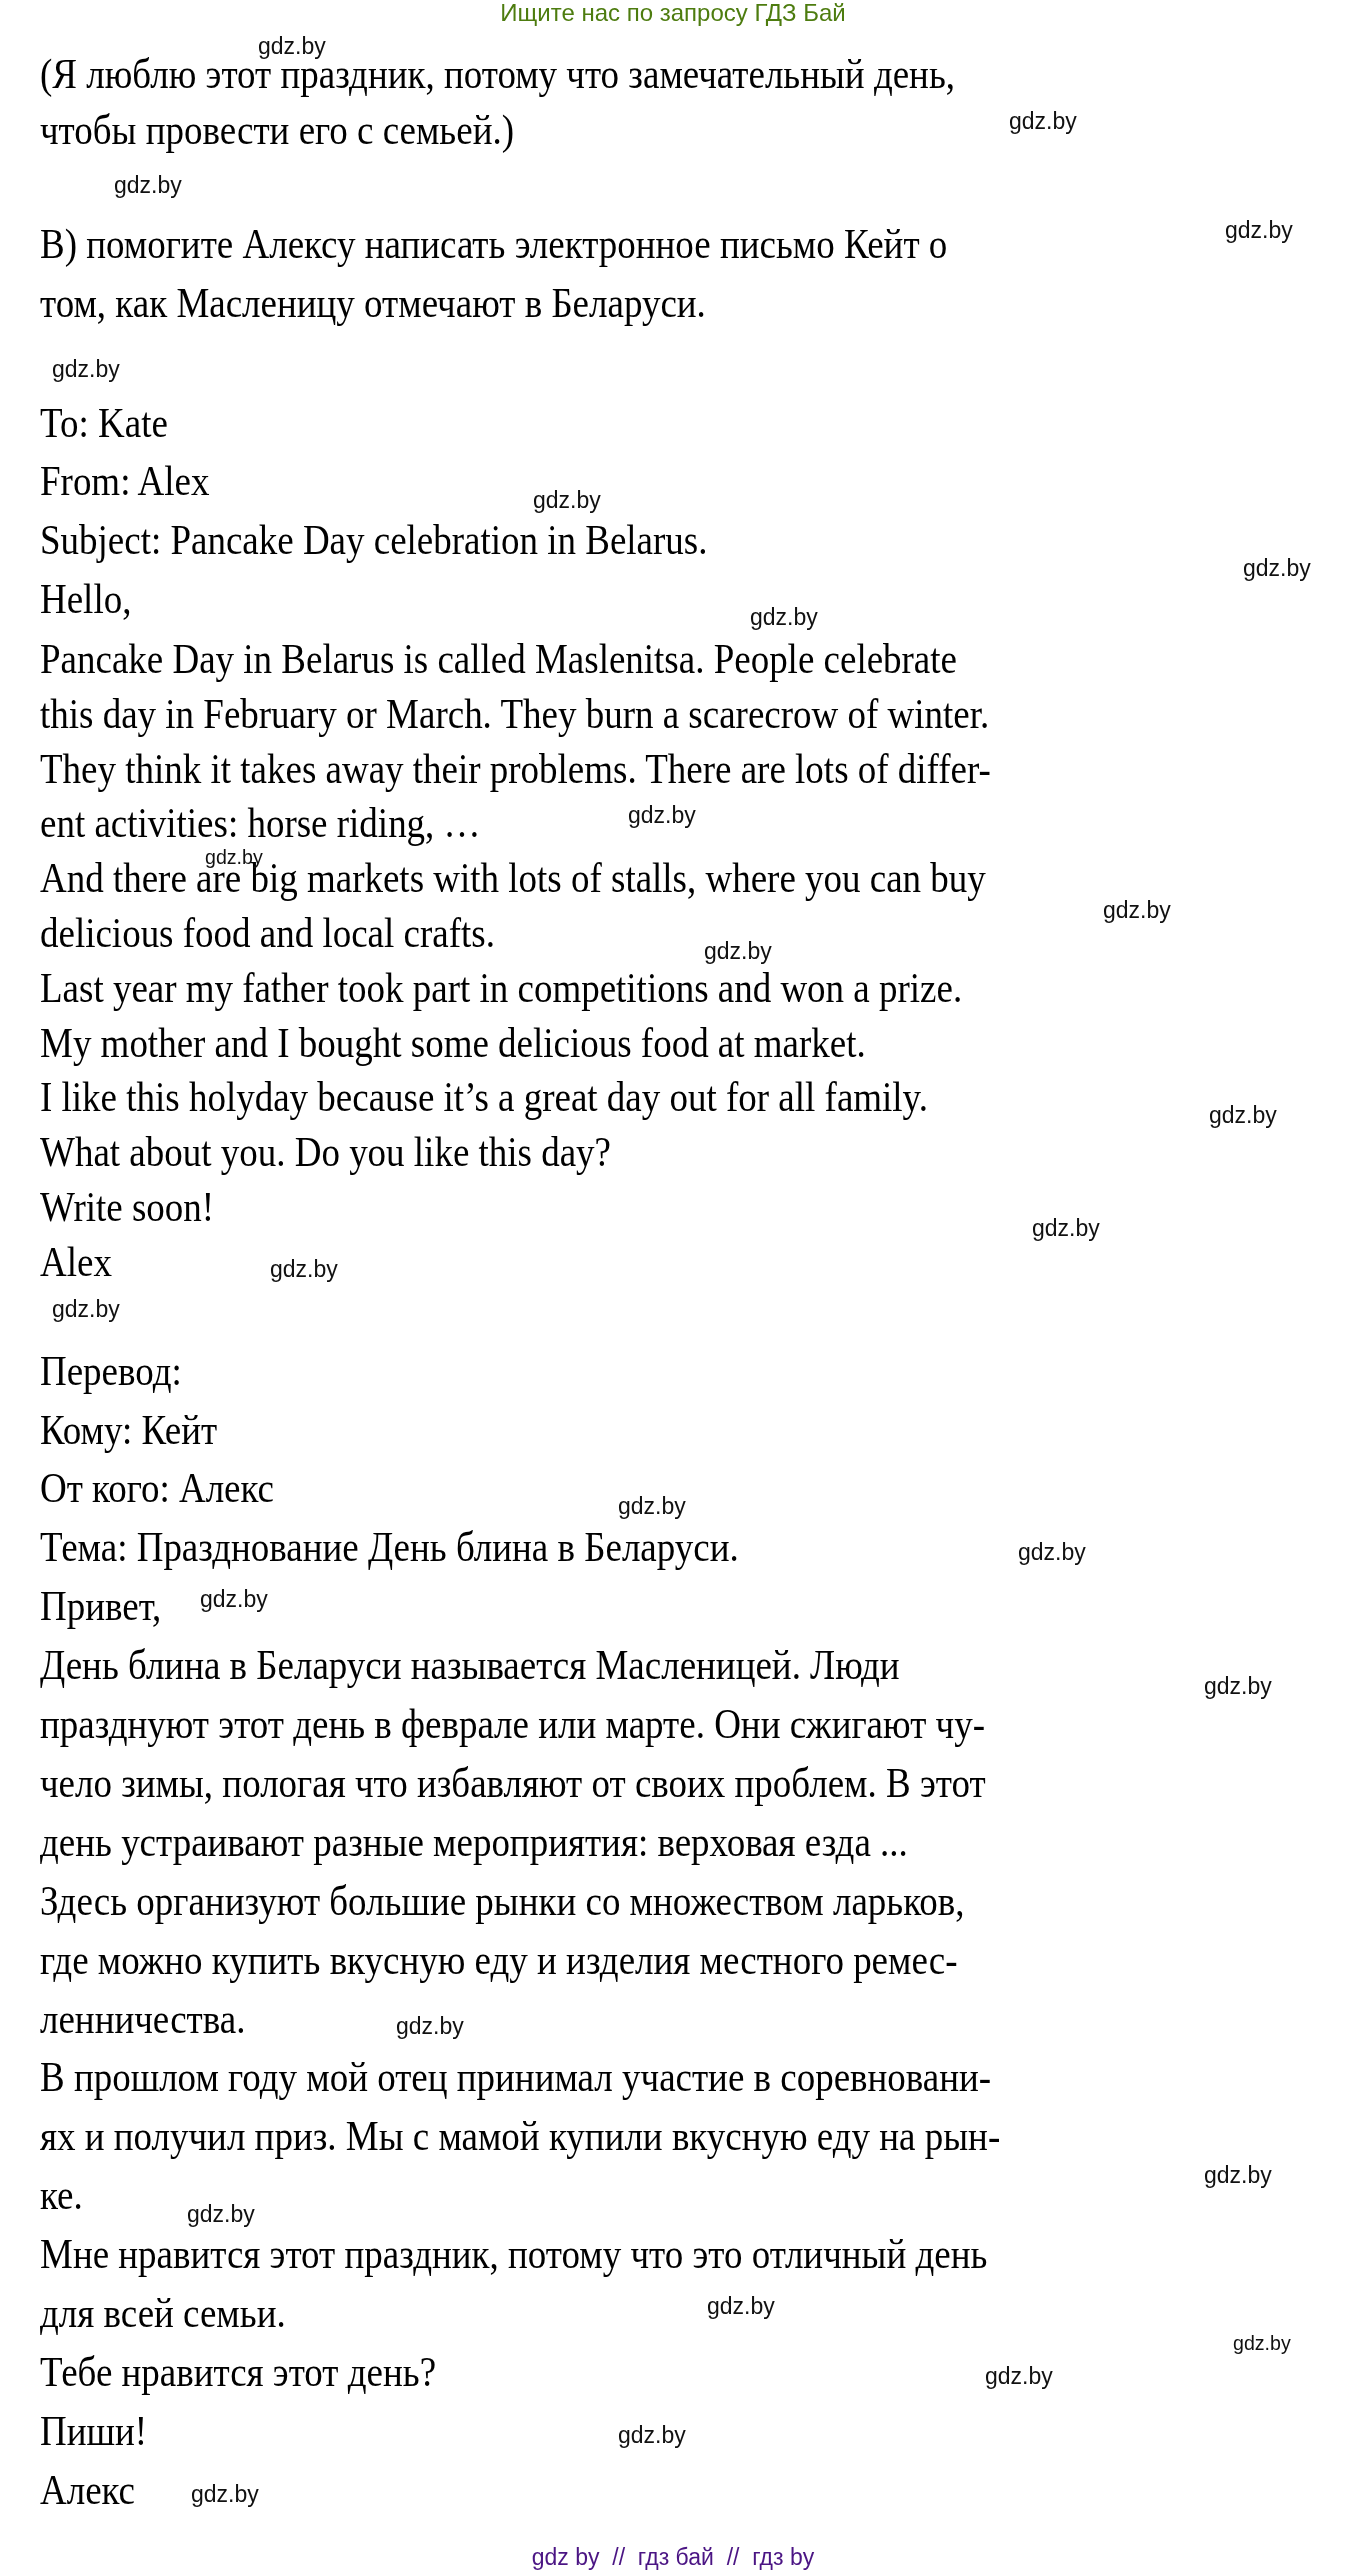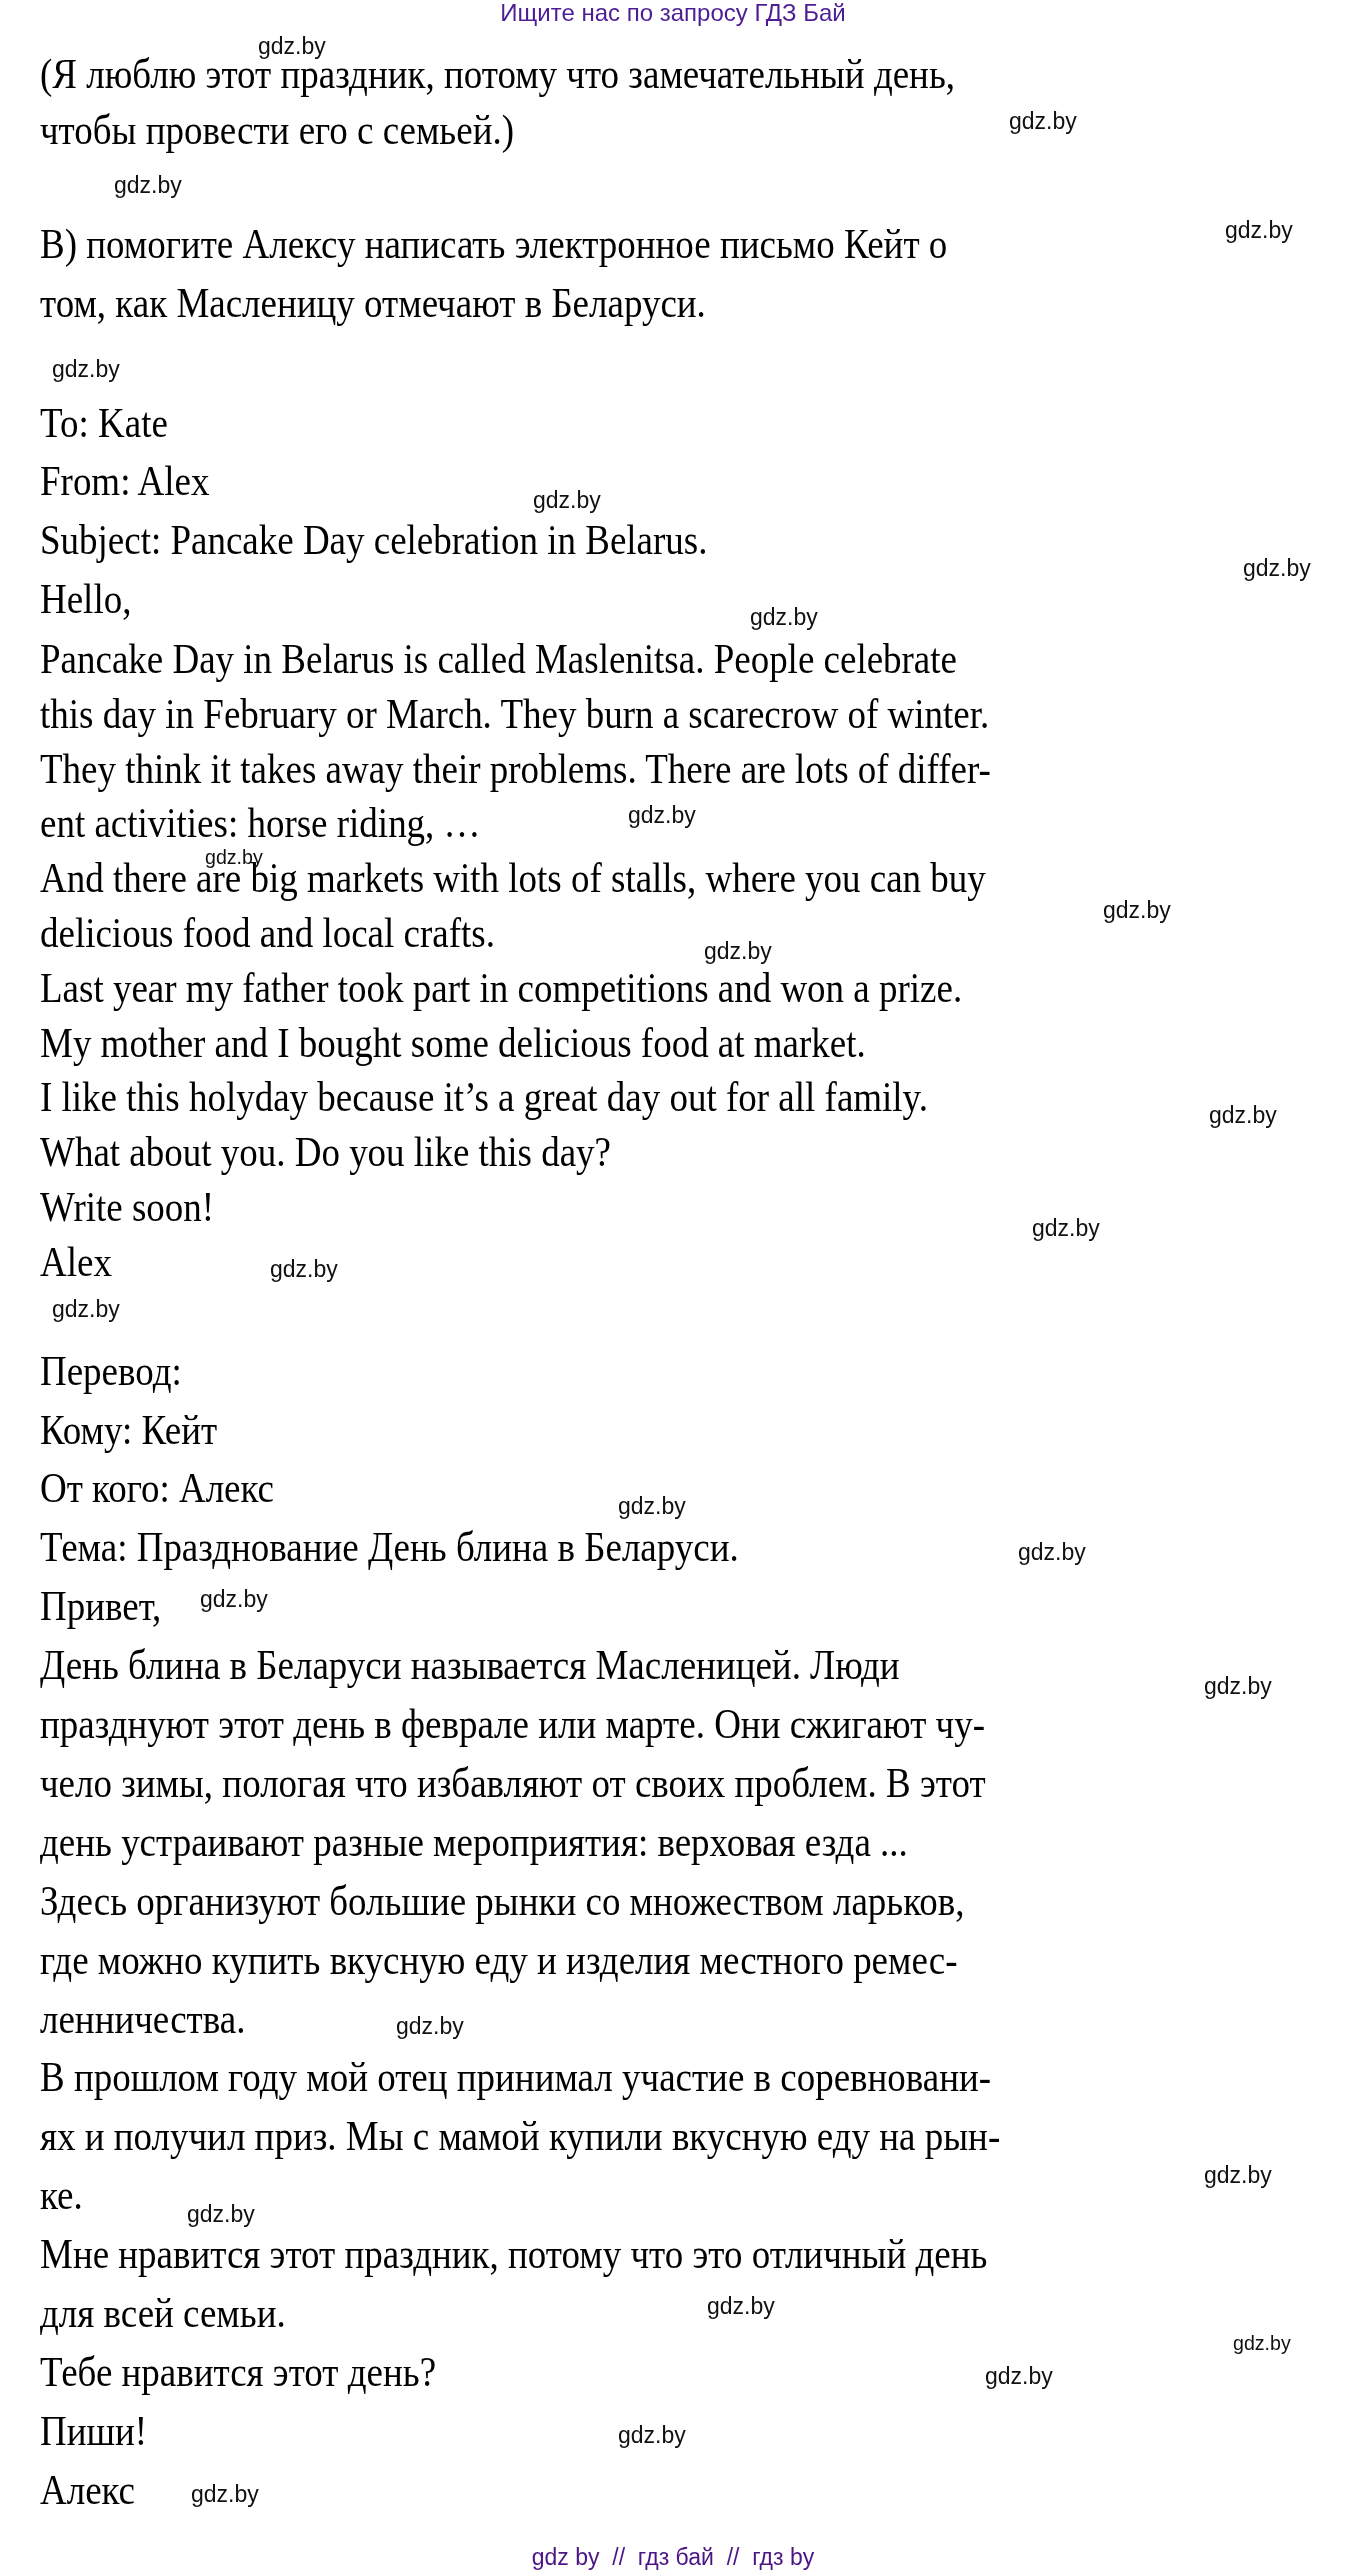--- a/index.html
+++ b/index.html
@@ -1,19 +1,19 @@
 <!DOCTYPE html>
 <html style="font-size:13px"><head>
 <meta charset="utf-8">
 <style>
   html, body { margin: 0; padding: 0; background: #ffffff; }
   body { width: 1346px; height: 2576px; position: relative; overflow: hidden; }
   .top-banner {
     position: absolute; left: 0; top: 0; width: 1346px; text-align: center;
-    font-family: "Liberation Sans", sans-serif; font-size: 24px; color: #4c1d95;
+    font-family: "Liberation Sans", sans-serif; font-size: 24px; color: #4d7c0f;
     line-height: 26px;
   }
   .footer {
     position: absolute; left: 0; top: 2544px; width: 1346px; text-align: center;
     font-family: "Liberation Sans", sans-serif; font-size: 23px; color: #4b1584;
     line-height: 26px; white-space: pre;
   }
   .line {
     position: absolute; left: 40px;
     font-family: "Liberation Serif", serif; font-size: 43px; color: #000;

